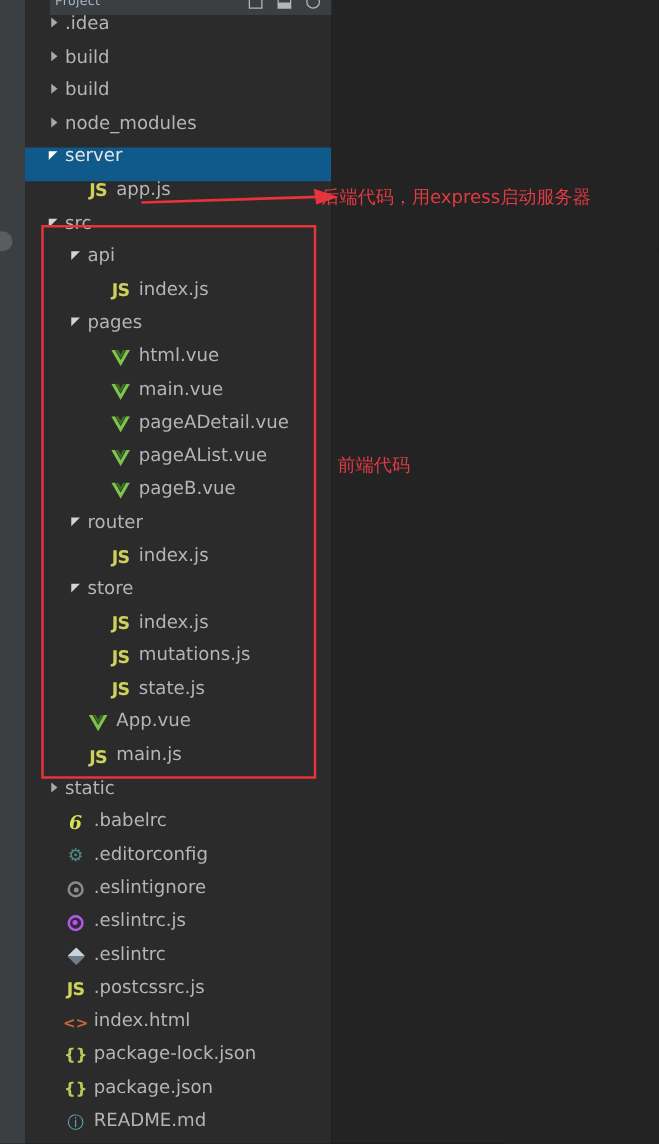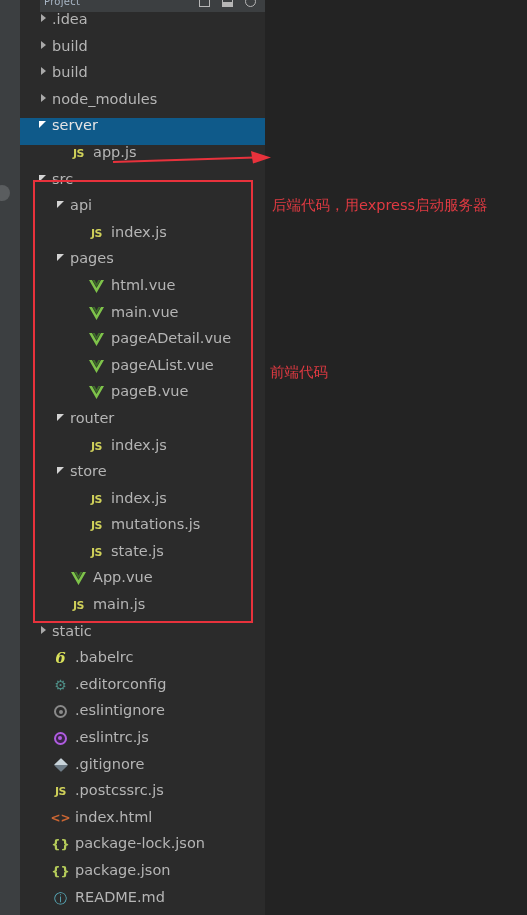--- a/index.html
+++ b/index.html
@@ -150,21 +150,21 @@
 
   
   .ind0 { padding-left: 18px; }
   .ind1 { padding-left: 36px; }
   .ind2 { padding-left: 54px; }
 
   
   .ic-js {
     color: #cfd05a;
     font-family: "DejaVu Sans", "Liberation Sans", sans-serif;
-    font-size: 11px;
+    font-size: 14px;
     font-weight: 700;
     letter-spacing: -0.5px;
   }
   .ic-vue svg { display: block; }
   .ic-babel {
     color: #d8e05a;
     font-family: "DejaVu Serif", "Liberation Serif", serif;
     font-style: italic;
     font-size: 15px;
     font-weight: 700;
@@ -231,21 +231,21 @@
     width: 158px; height: 18px;
     pointer-events: none;
   }
   .anno-text {
     position: absolute;
     color: #e03a42;
     font-family: "DejaVu Sans", "Liberation Sans", sans-serif;
     font-size: 14.5px;
     white-space: nowrap;
   }
-  #anno-backend { left: 272px; top: 148px; margin-top: 48px; }
+  #anno-backend { left: 257px; top: 148px; }
   #anno-frontend { left: 270px; top: 363px; }
 </style>
 </head>
 <body>
 
 <div id="ide">
 
   <div class="left-strip">
     <div class="left-strip-knob"></div>
   </div>
@@ -426,21 +426,21 @@
           <span class="icon">
             <span class="ic-ring-purple"></span>
           </span>
           <span class="label">.eslintrc.js</span>
         </div>
         <div class="row ind0">
           <span class="arrow none"></span>
           <span class="icon">
             <span class="ic-diamond"></span>
           </span>
-          <span class="label">.gitignore</span>
+          <span class="label">.eslintrc</span>
         </div>
         <div class="row ind0">
           <span class="arrow none"></span>
           <span class="icon ic-js">JS</span>
           <span class="label">.postcssrc.js</span>
         </div>
         <div class="row ind0">
           <span class="arrow none"></span>
           <span class="icon ic-html">&lt;&gt;</span>
           <span class="label">index.html</span>

